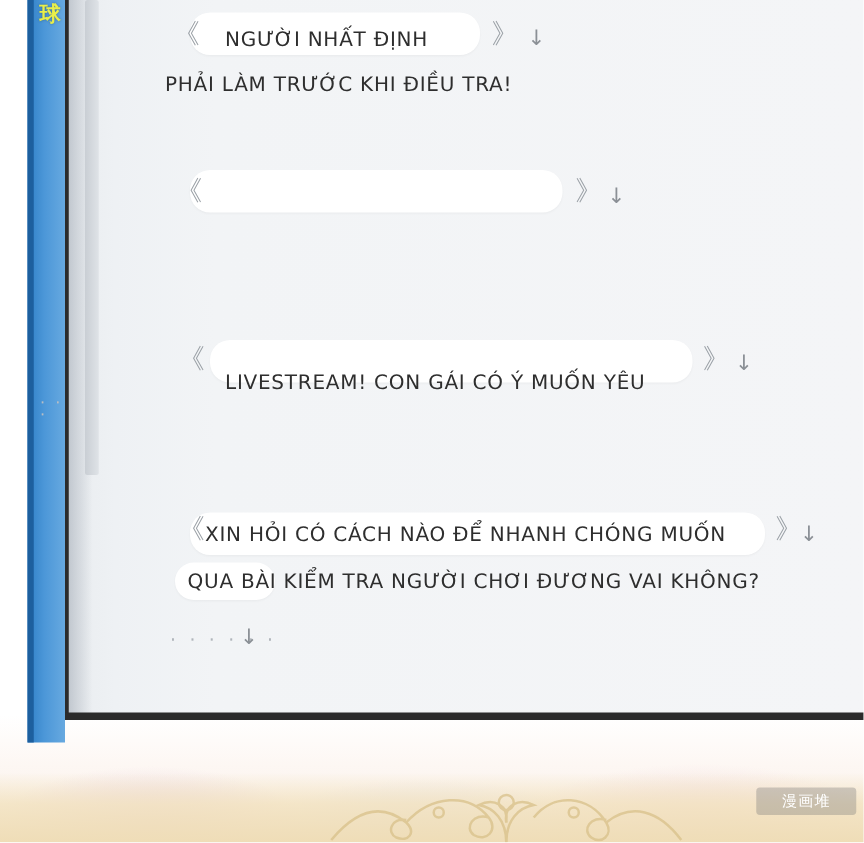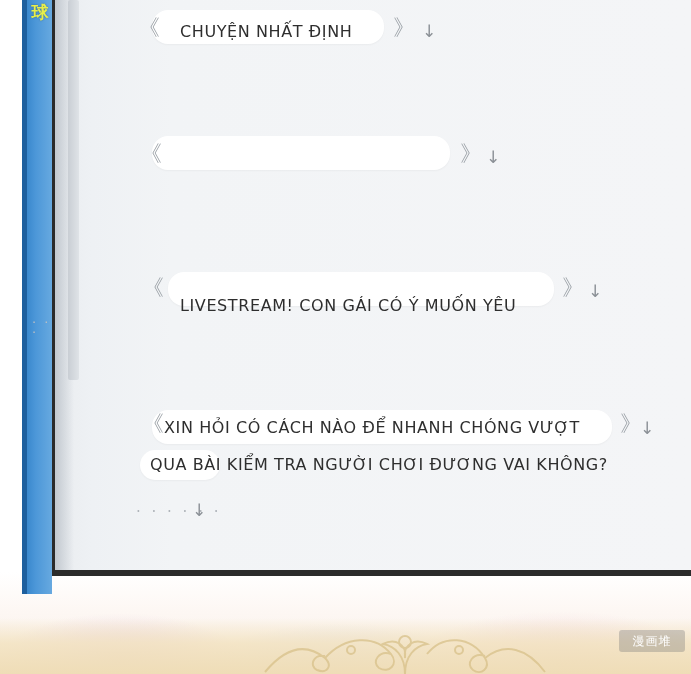--- a/index.html
+++ b/index.html
@@ -180,21 +180,21 @@
     font-size: 15px;
     letter-spacing: 3px;
     line-height: 18px;
   }
 
   
   .watermark {
     position: absolute;
     right: 6px;
     bottom: 22px;
-    width: 66px;
+    width: 80px;
     height: 22px;
     background: rgba(120,120,120,0.35);
     border-radius: 3px;
     color: #ffffff;
     font-size: 12px;
     line-height: 22px;
     text-align: center;
     letter-spacing: 1px;
     font-family: "DejaVu Sans", sans-serif;
   }
@@ -226,38 +226,39 @@
 
   <div class="panel"></div>
   <div class="panel-inner-shadow"></div>
   <div class="panel-left-border"></div>
   <div class="panel-bottom-border"></div>
   <div class="scroll-track"></div>
   <div class="scroll-dots">· · ·</div>
 
   <div class="bubble-bg" style="left:152px; top:10px; width:232px; height:34px;"></div>
   <div class="quote" style="left:138px; top:16px;">《</div>
-  <div class="line sc" style="left:180px; top:18px;">CHUYỆN NHẤT ĐỊNH</div>
+  <div class="line sc" style="left:180px; top:18px;">NGƯỜI NHẤT ĐỊNH</div>
   <div class="quote" style="left:393px; top:16px;">》</div>
   <div class="arrow" style="left:422px; top:22px;">↓</div>
+  <div class="line sc" style="left:132px; top:54px;">PHẢI LÀM TRƯỚC KHI ĐIỀU TRA!</div>
 
   <div class="bubble-bg" style="left:152px; top:136px; width:298px; height:34px;"></div>
   <div class="quote" style="left:140px; top:142px;">《</div>
   <div class="quote" style="left:460px; top:142px;">》</div>
   <div class="arrow" style="left:486px; top:148px;">↓</div>
 
   <div class="bubble-bg" style="left:168px; top:272px; width:386px; height:34px;"></div>
   <div class="quote" style="left:142px; top:276px;">《</div>
   <div class="line sc" style="left:180px; top:278px;margin-top:14px;">LIVESTREAM! CON GÁI CÓ Ý MUỐN YÊU</div>
   <div class="quote" style="left:562px; top:276px;">》</div>
   <div class="arrow" style="left:588px; top:282px;">↓</div>
 
   <div class="bubble-bg" style="left:152px; top:410px; width:460px; height:34px;"></div>
   <div class="quote" style="left:142px; top:412px;">《</div>
-  <div class="line sc" style="left:164px; top:414px;">XIN HỎI CÓ CÁCH NÀO ĐỂ NHANH CHÓNG VƯỢT</div>
+  <div class="line sc" style="left:164px; top:414px;">XIN HỎI CÓ CÁCH NÀO ĐỂ NHANH CHÓNG MUỐN</div>
   <div class="quote" style="left:620px; top:412px;">》</div>
   <div class="arrow" style="left:640px; top:419px;">↓</div>
   <div class="bubble-bg" style="left:140px; top:450px; width:80px; height:30px;"></div>
   <div class="line sc" style="left:150px; top:451px;">QUA BÀI KIỂM TRA NGƯỜI CHƠI ĐƯƠNG VAI KHÔNG?</div>
 
   <div class="dots-line" style="left:136px; top:503px;">· · · · · ·</div>
   <div class="arrow" style="left:192px; top:501px;">↓</div>
 
   <div class="watermark">漫画堆</div>
 

